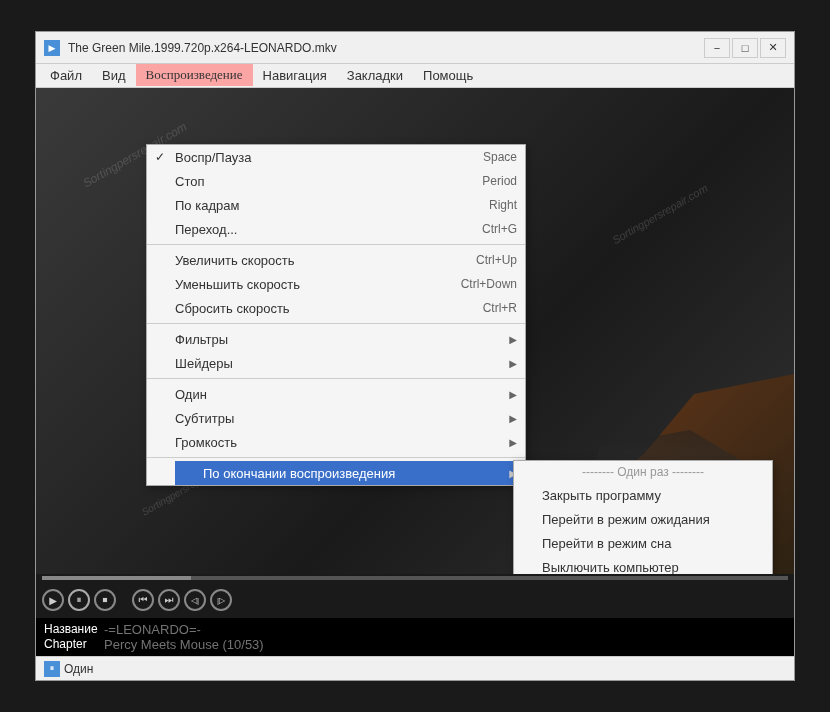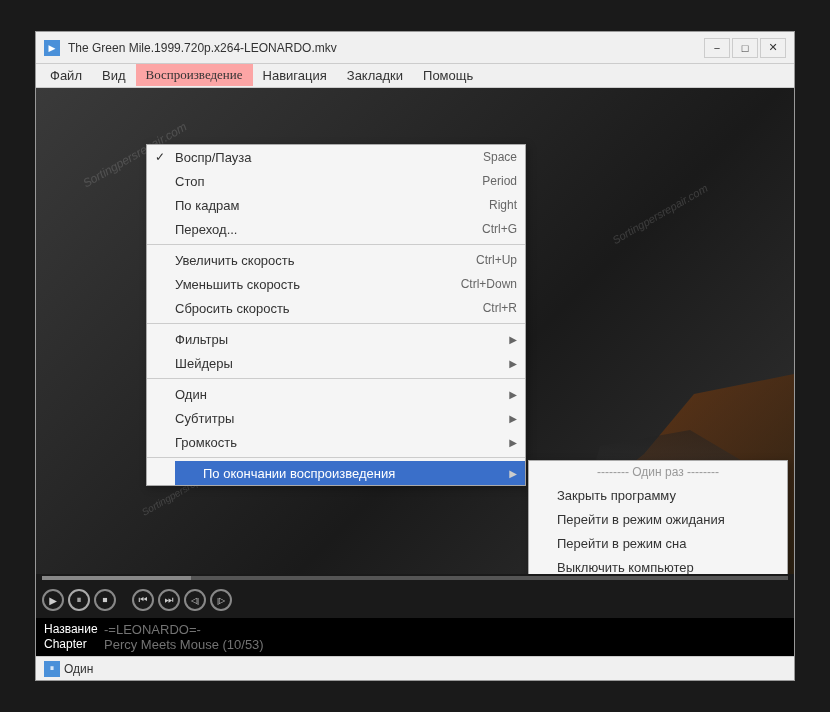--- a/index.html
+++ b/index.html
@@ -221,21 +221,21 @@
       left: 110px;
       width: 380px;
       background: #f5f5f5;
       border: 1px solid #aaa;
       box-shadow: 2px 2px 8px rgba(0,0,0,0.3);
       pointer-events: all;
     }
     .sub-dropdown {
       position: absolute;
       top: 316px;
-      left: 492px;
+      left: 477px;
       width: 260px;
       background: #f5f5f5;
       border: 1px solid #aaa;
       box-shadow: 2px 2px 8px rgba(0,0,0,0.3);
       pointer-events: all;
     }
     .menu-sep {
       height: 1px;
       background: #ccc;
       margin: 3px 0;

